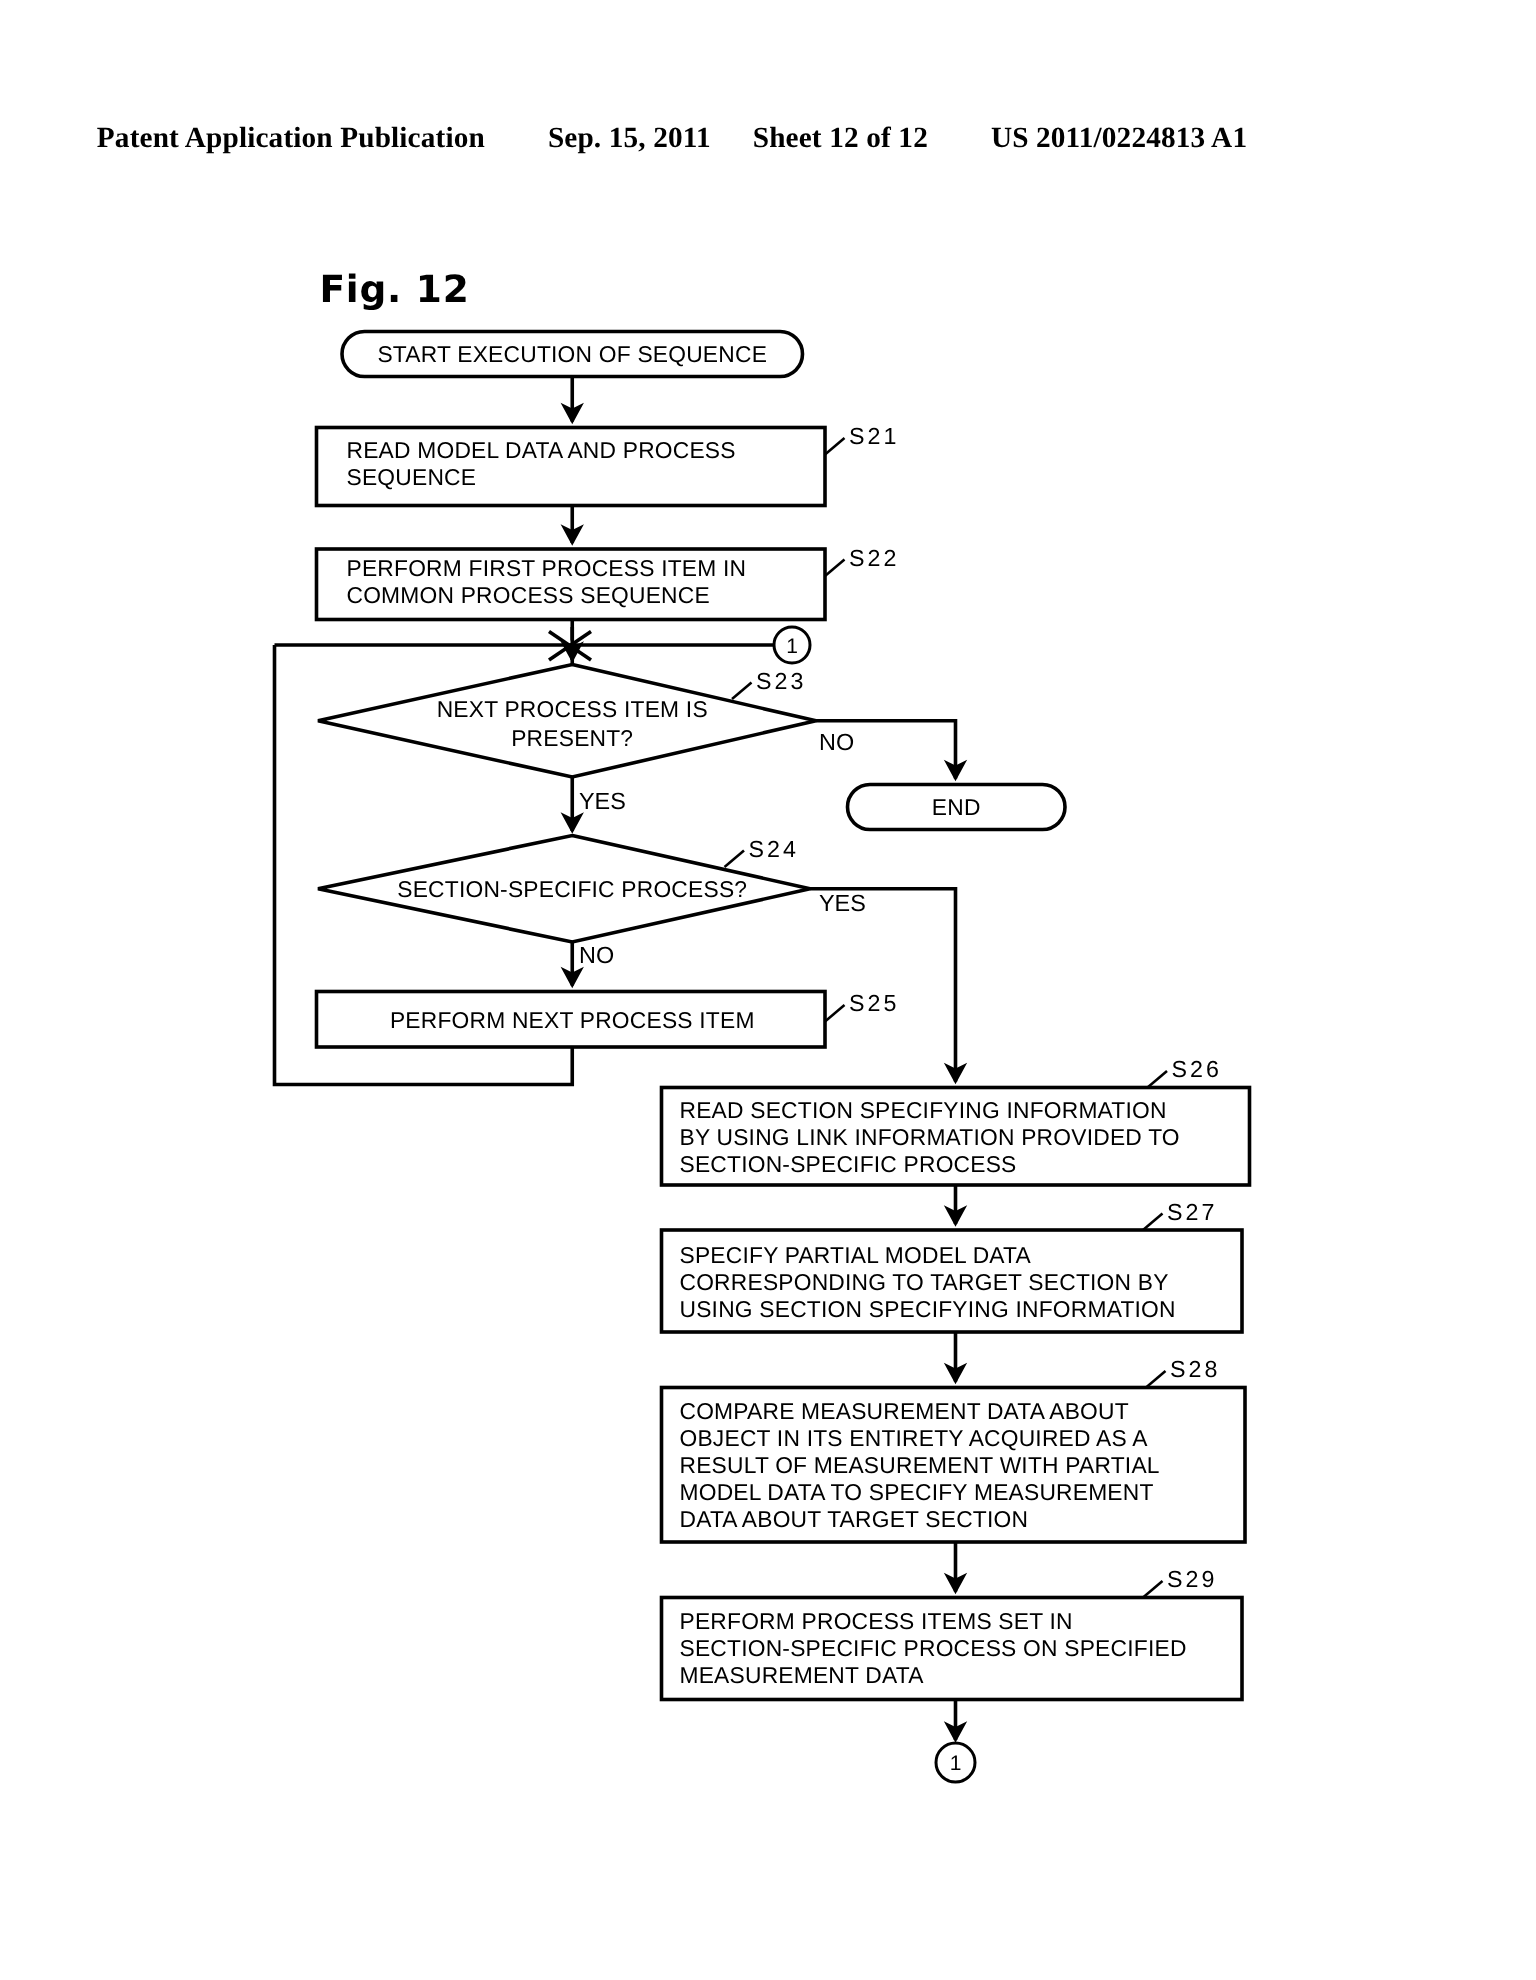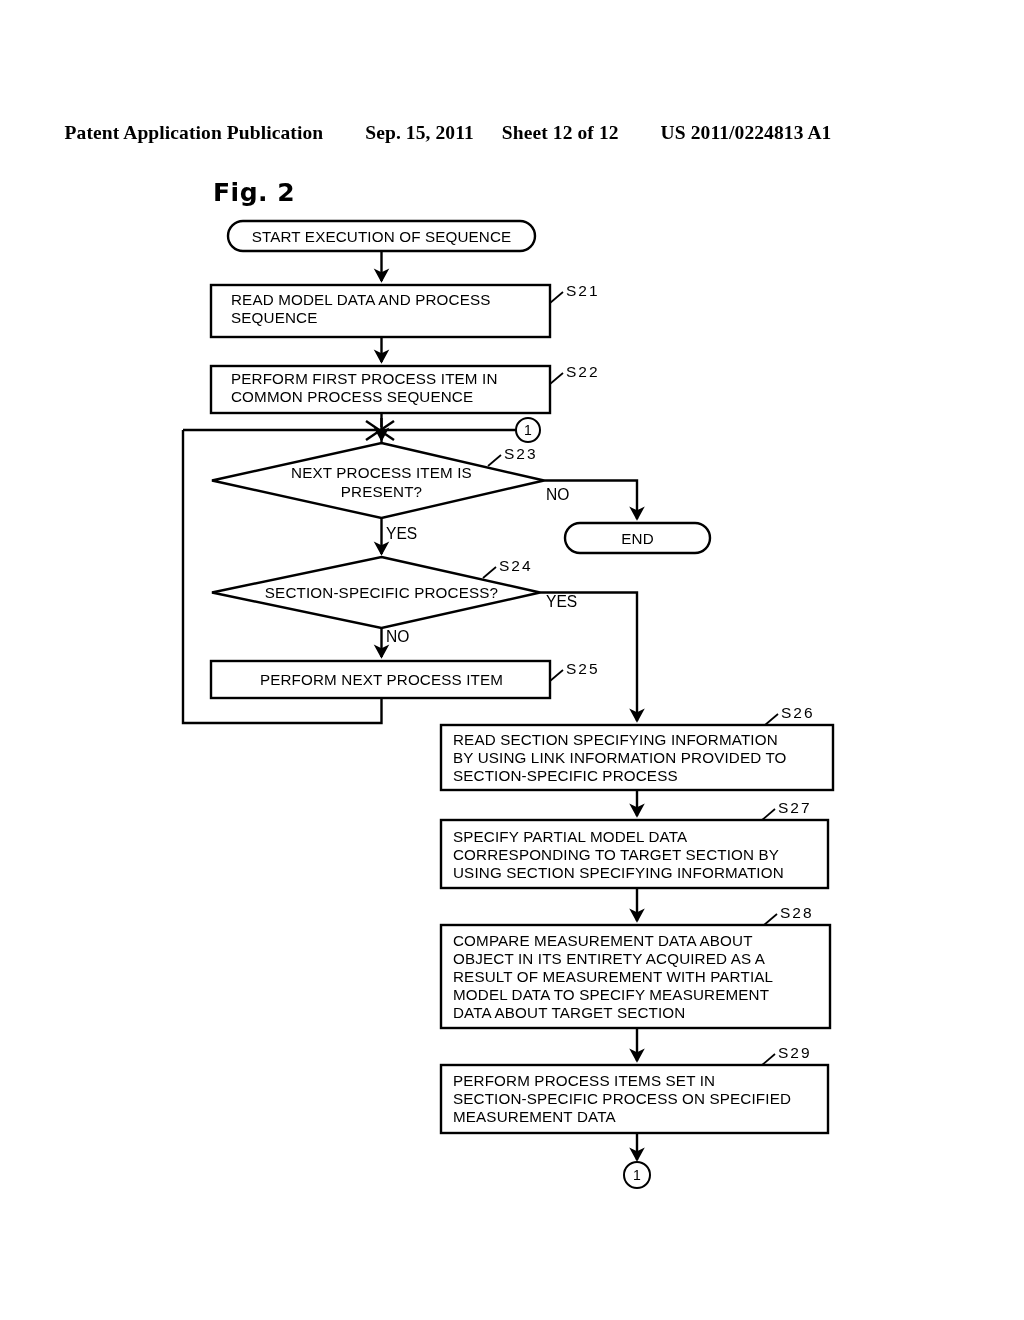--- a/index.html
+++ b/index.html
@@ -32,21 +32,21 @@
     flex-direction: row;
     align-items: baseline;
     justify-content: center;
     font-family: "Liberation Serif", serif;
     font-weight: bold;
     font-size: 19.5px;
     letter-spacing: 0.1px;
     white-space: nowrap;
   }
   #patent-header .hdr-pub { }
-  #patent-header .hdr-date { margin-left: 42px; margin-top: 40px; }
+  #patent-header .hdr-date { margin-left: 42px; }
   #patent-header .hdr-sheet { margin-left: 28px; }
   #patent-header .hdr-num { margin-left: 42px; }
 
   
   #fig-label {
     position: absolute;
     left: 213px;
     top: 178px;
     font-family: "DejaVu Sans", sans-serif;
     font-weight: bold;
@@ -111,21 +111,21 @@
 
 <div id="page">
 
   <div id="patent-header">
     <span class="hdr-pub">Patent Application Publication</span>
     <span class="hdr-date">Sep. 15, 2011</span>
     <span class="hdr-sheet">Sheet 12 of 12</span>
     <span class="hdr-num">US 2011/0224813 A1</span>
   </div>
 
-  <div id="fig-label">Fig. 2</div>
+  <div id="fig-label">Fig. 12</div>
 
   <svg id="flow" viewBox="0 0 1024 1320">
     <defs>
       <marker id="arrow" viewBox="0 0 12 12" refX="9.2" refY="6" markerWidth="7.2" markerHeight="7.2" orient="auto-start-reverse">
         <path d="M 0.5 0.6 L 10.5 6 L 0.5 11.4 L 3.2 6 Z" fill="#000"></path>
       </marker>
     </defs>
 
     <g>
       <rect class="node-shape" x="228" y="221" width="307" height="30" rx="15" ry="15"></rect>

